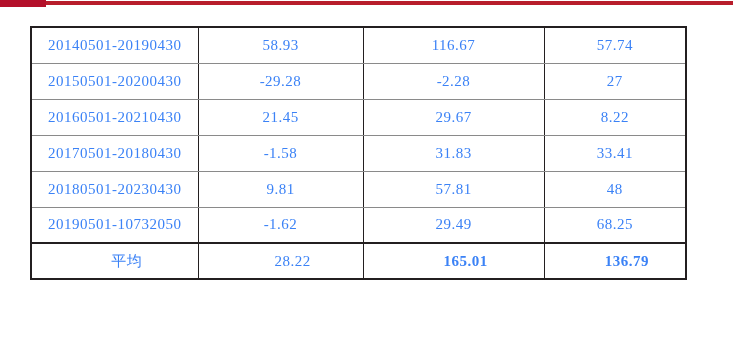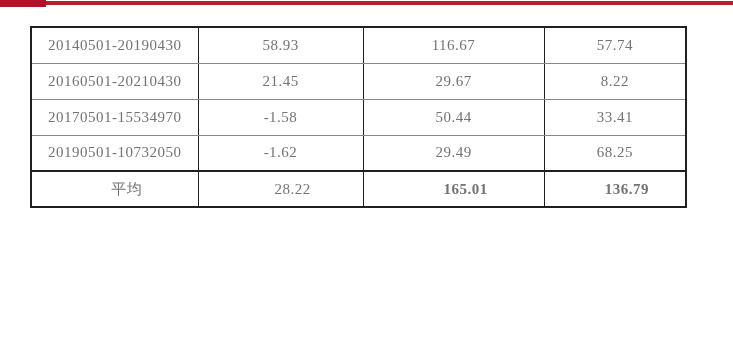--- a/index.html
+++ b/index.html
@@ -61,21 +61,21 @@
   table.data-table col.c2 { width: 165px; }
   table.data-table col.c3 { width: 181px; }
   table.data-table col.c4 { width: 142px; }
 
   table.data-table td {
     height: 36px;
     text-align: center;
     vertical-align: middle;
     font-size: 15px;
     letter-spacing: 0.5px;
-    color: #737373;
+    color: #3b82f6;
     border-bottom: 1px solid #8a8a8a;
     border-right: 1px solid #231f20;
     padding: 0 4px;
     white-space: nowrap;
     box-sizing: border-box;
   }
   table.data-table td:last-child {
     border-right: none;
   }
   table.data-table tr:last-child td {
@@ -125,30 +125,42 @@
         <col class="c4">
     </colgroup>
     <tbody id="table-body">
         <tr>
           <td class="period-cell">20140501-20190430</td>
           <td class="plain-cell">58.93</td>
           <td class="pos-cell">116.67</td>
           <td class="pos-cell">57.74</td>
         </tr>
         <tr>
+          <td class="period-cell">20150501-20200430</td>
+          <td class="plain-cell">-29.28</td>
+          <td class="neg-cell">-2.28</td>
+          <td class="pos-cell">27</td>
+        </tr>
+        <tr>
           <td class="period-cell">20160501-20210430</td>
           <td class="plain-cell">21.45</td>
           <td class="pos-cell">29.67</td>
           <td class="pos-cell">8.22</td>
         </tr>
         <tr>
-          <td class="period-cell">20170501-15534970</td>
+          <td class="period-cell">20170501-20180430</td>
           <td class="plain-cell">-1.58</td>
-          <td class="pos-cell">50.44</td>
+          <td class="pos-cell">31.83</td>
           <td class="pos-cell">33.41</td>
+        </tr>
+        <tr>
+          <td class="period-cell">20180501-20230430</td>
+          <td class="plain-cell">9.81</td>
+          <td class="pos-cell">57.81</td>
+          <td class="pos-cell">48</td>
         </tr>
         <tr>
           <td class="period-cell">20190501-10732050</td>
           <td class="plain-cell">-1.62</td>
           <td class="pos-cell">29.49</td>
           <td class="pos-cell">68.25</td>
         </tr>
         <tr class="summary-row">
           <td class="period-cell cjk-cell">平均</td>
           <td class="plain-cell">28.22</td>

